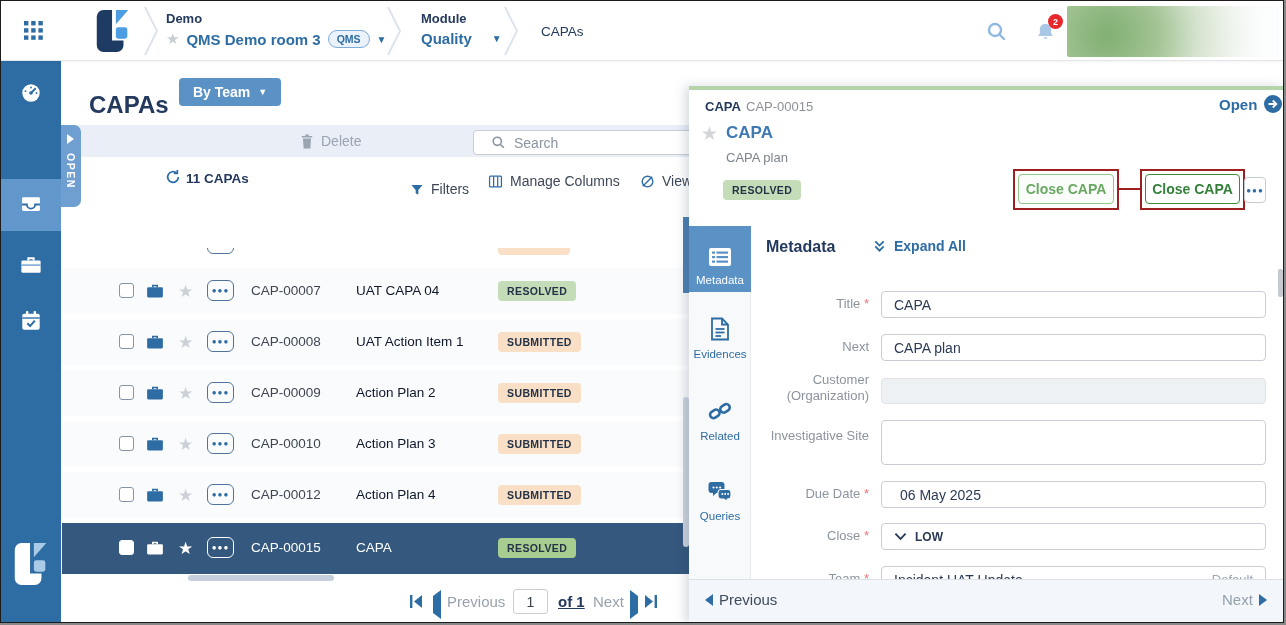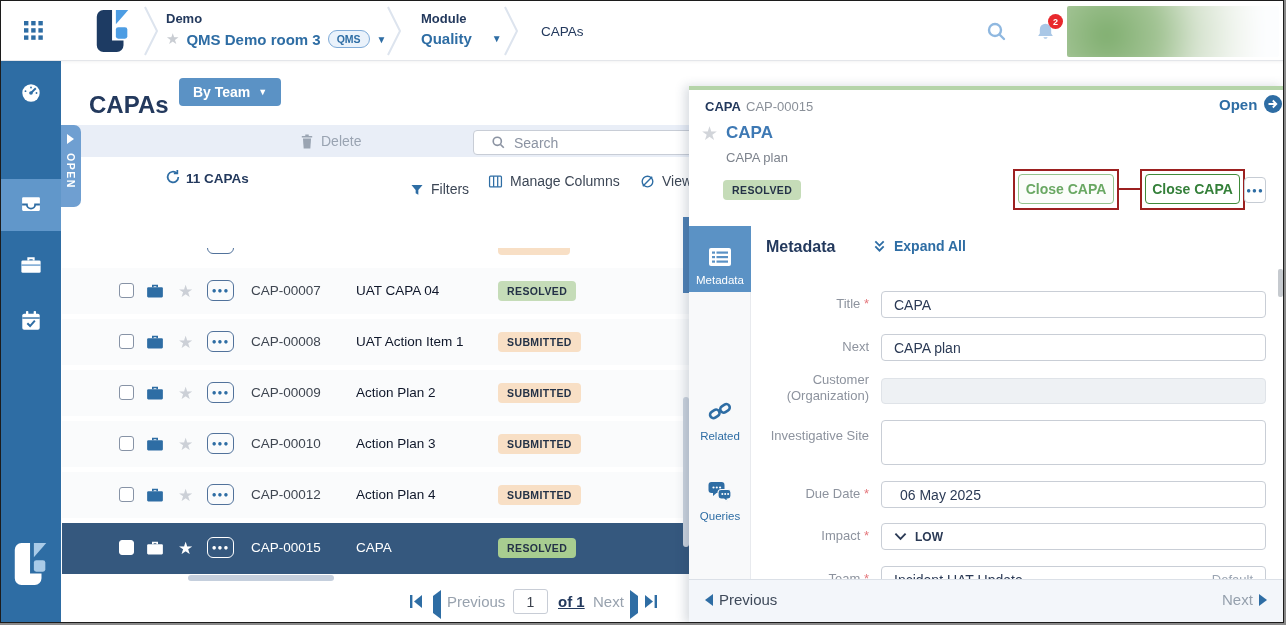--- a/index.html
+++ b/index.html
@@ -489,20 +489,32 @@
               <rect x="4" y="4.5" width="3" height="2.2" fill="#5b92c5"></rect>
               <rect x="8.5" y="4.5" width="11.5" height="2.2" fill="#5b92c5"></rect>
               <rect x="4" y="9" width="3" height="2.2" fill="#5b92c5"></rect>
               <rect x="8.5" y="9" width="11.5" height="2.2" fill="#5b92c5"></rect>
               <rect x="4" y="13.5" width="3" height="2.2" fill="#5b92c5"></rect>
               <rect x="8.5" y="13.5" width="11.5" height="2.2" fill="#5b92c5"></rect>
             </svg>
         </span>
         <span class="tlabel">Metadata</span>
       </button>
+      <button class="ptab" id="tab-evidences">
+        <span class="ticon" style="display:inline-block;">
+          <svg width="20" height="24" viewBox="0 0 20 24" fill="none" stroke="#2e6da4" stroke-width="1.8">
+              <path d="M2 1.5h10l6 6V22.5H2z"></path>
+              <path d="M12 1.5v6h6"></path>
+              <line x1="5.5" y1="12" x2="14.5" y2="12"></line>
+              <line x1="5.5" y1="15.5" x2="14.5" y2="15.5"></line>
+              <line x1="5.5" y1="19" x2="11" y2="19"></line>
+            </svg>
+        </span>
+        <span class="tlabel">Evidences</span>
+      </button>
       <button class="ptab" id="tab-related">
         <span class="ticon" style="display:inline-block;">
           <svg width="24" height="22" viewBox="0 0 24 22" fill="none" stroke="#2e6da4" stroke-width="2.6">
               <rect x="1.8" y="9.5" width="10" height="6.8" rx="3.4" transform="rotate(-32 6.8 12.9)"></rect>
               <rect x="12" y="4" width="10" height="6.8" rx="3.4" transform="rotate(-32 17 7.4)"></rect>
             </svg>
         </span>
         <span class="tlabel">Related</span>
       </button>
       <button class="ptab" id="tab-queries">
@@ -558,21 +570,21 @@
             <span></span>
           </div>
       </div>
       <div class="frow" id="f-due">
         <span class="flabel"><span>Due Date</span> <span class="req">*</span></span>
         <div class="finput" style="padding-left:18px;">
             <span>06 May 2025</span>
           </div>
       </div>
       <div class="frow" id="f-impact">
-        <span class="flabel"><span>Impact</span> <span class="req">*</span></span>
+        <span class="flabel"><span>Close</span> <span class="req">*</span></span>
         <div class="finput">
           <span>
             <svg width="13" height="9" viewBox="0 0 14 9" fill="none" stroke="#2b3a55" stroke-width="2">
                 <path d="M1.5 1.5 7 7l5.5-5.5"></path>
               </svg>
           </span>
           <span class="val-caps">LOW</span>
         </div>
       </div>
       <div class="frow" id="f-team">

